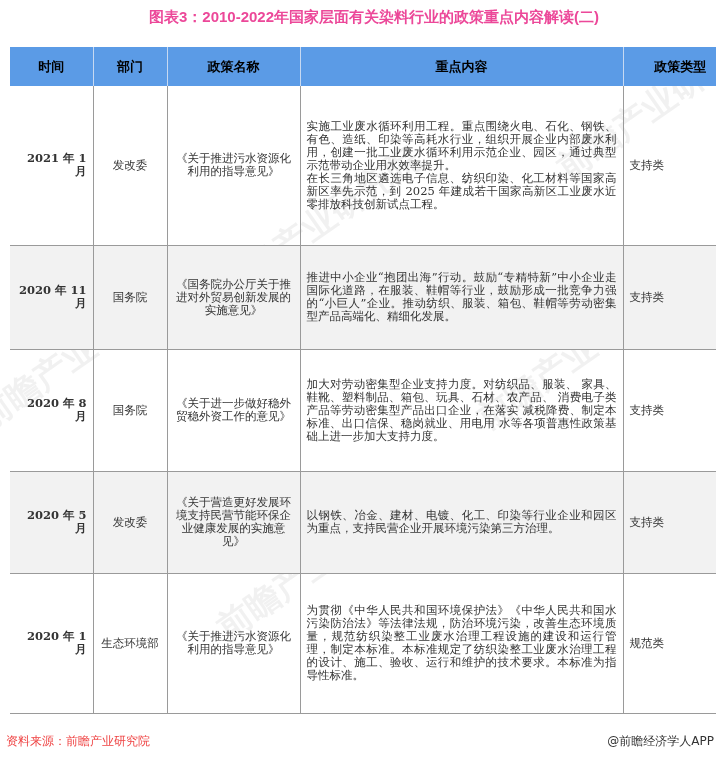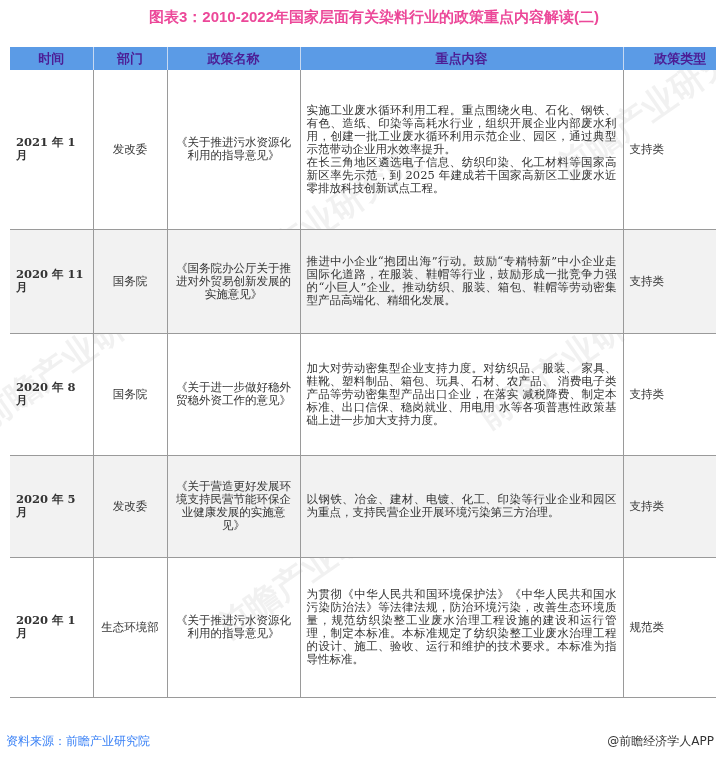--- a/index.html
+++ b/index.html
@@ -8,41 +8,41 @@
   .title {
     position: absolute; top: 8px; left: 16px; width: 716px; text-align: center;
     font-family: "Liberation Sans", "DejaVu Sans", sans-serif;
     font-weight: bold; font-size: 15px; color: #ec4899; letter-spacing: 0px;
   }
   table.policy {
     position: absolute; top: 47px; left: 10px; width: 707px;
     border-collapse: collapse; table-layout: fixed;
   }
   table.policy th {
-    background: #5b9be6; color: #4c1d95; font-weight: bold; font-size: 13px;
-    height: 23px; text-align: center; vertical-align: middle;
+    background: #5b9be6; color: #000000; font-weight: bold; font-size: 13px;
+    height: 39px; text-align: center; vertical-align: middle;
     border-right: 1px solid #c7d9f2;
     font-family: "Liberation Sans", "DejaVu Sans", sans-serif;
   }
   table.policy th:last-child { border-right: none; padding-left: 20px; }
   table.policy td {
     font-size: 11.5px; line-height: 13px; vertical-align: middle;
     border-right: 1px solid #9a9a9a; border-bottom: 1px solid #9a9a9a;
     padding: 0 6px; color: #333333;
   }
   table.policy td:last-child { border-right: none; }
   table.policy tr.alt td { background: #f2f2f2; }
-  td.time { font-weight: bold; text-align: left; padding-left: 9px; }
+  td.time { font-weight: bold; text-align: right; padding-left: 9px; }
   td.dept { text-align: center; padding-left: 8px; }
   td.name { text-align: center; padding-left: 10px; padding-right: 8px; }
   td.content { text-align: justify; padding-left: 8px; padding-right: 8px; }
   td.type { text-align: left; padding-left: 11px; }
   .para { display: block; }
   .footer-left {
-    position: absolute; left: 6px; top: 733px; font-size: 12px; color: #3b82f6;
+    position: absolute; left: 6px; top: 733px; font-size: 12px; color: #ef4444;
     font-family: "DejaVu Sans", "Liberation Sans", sans-serif;
   }
   .footer-right {
     position: absolute; right: 2px; top: 733px; font-size: 12px; color: #333333;
     font-family: "DejaVu Sans", "Liberation Sans", sans-serif;
   }
   .watermark {
     position: absolute; pointer-events: none; color: rgba(180,180,180,0.18);
     font-family: "DejaVu Sans", sans-serif; font-weight: bold; font-size: 34px;
     transform: rotate(-35deg); white-space: nowrap;

